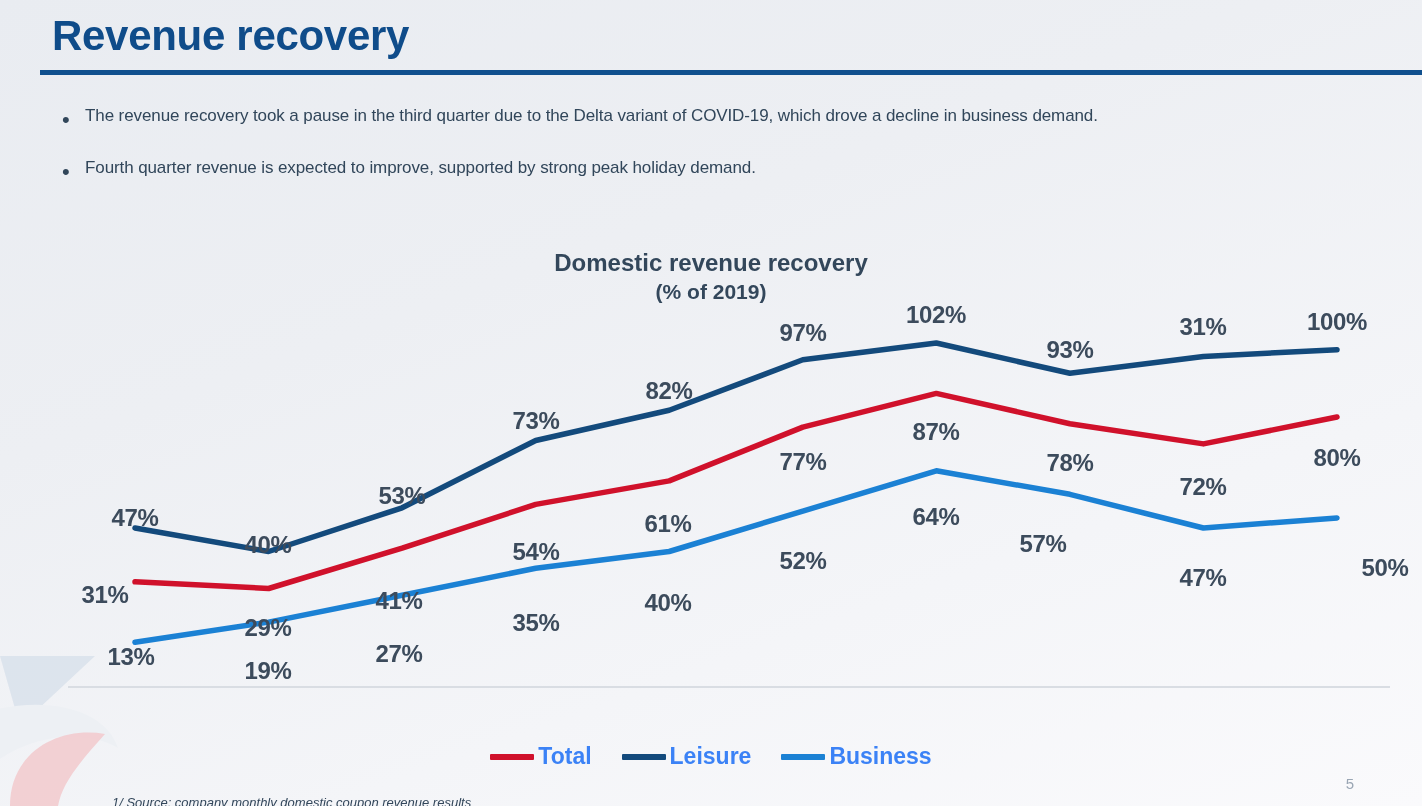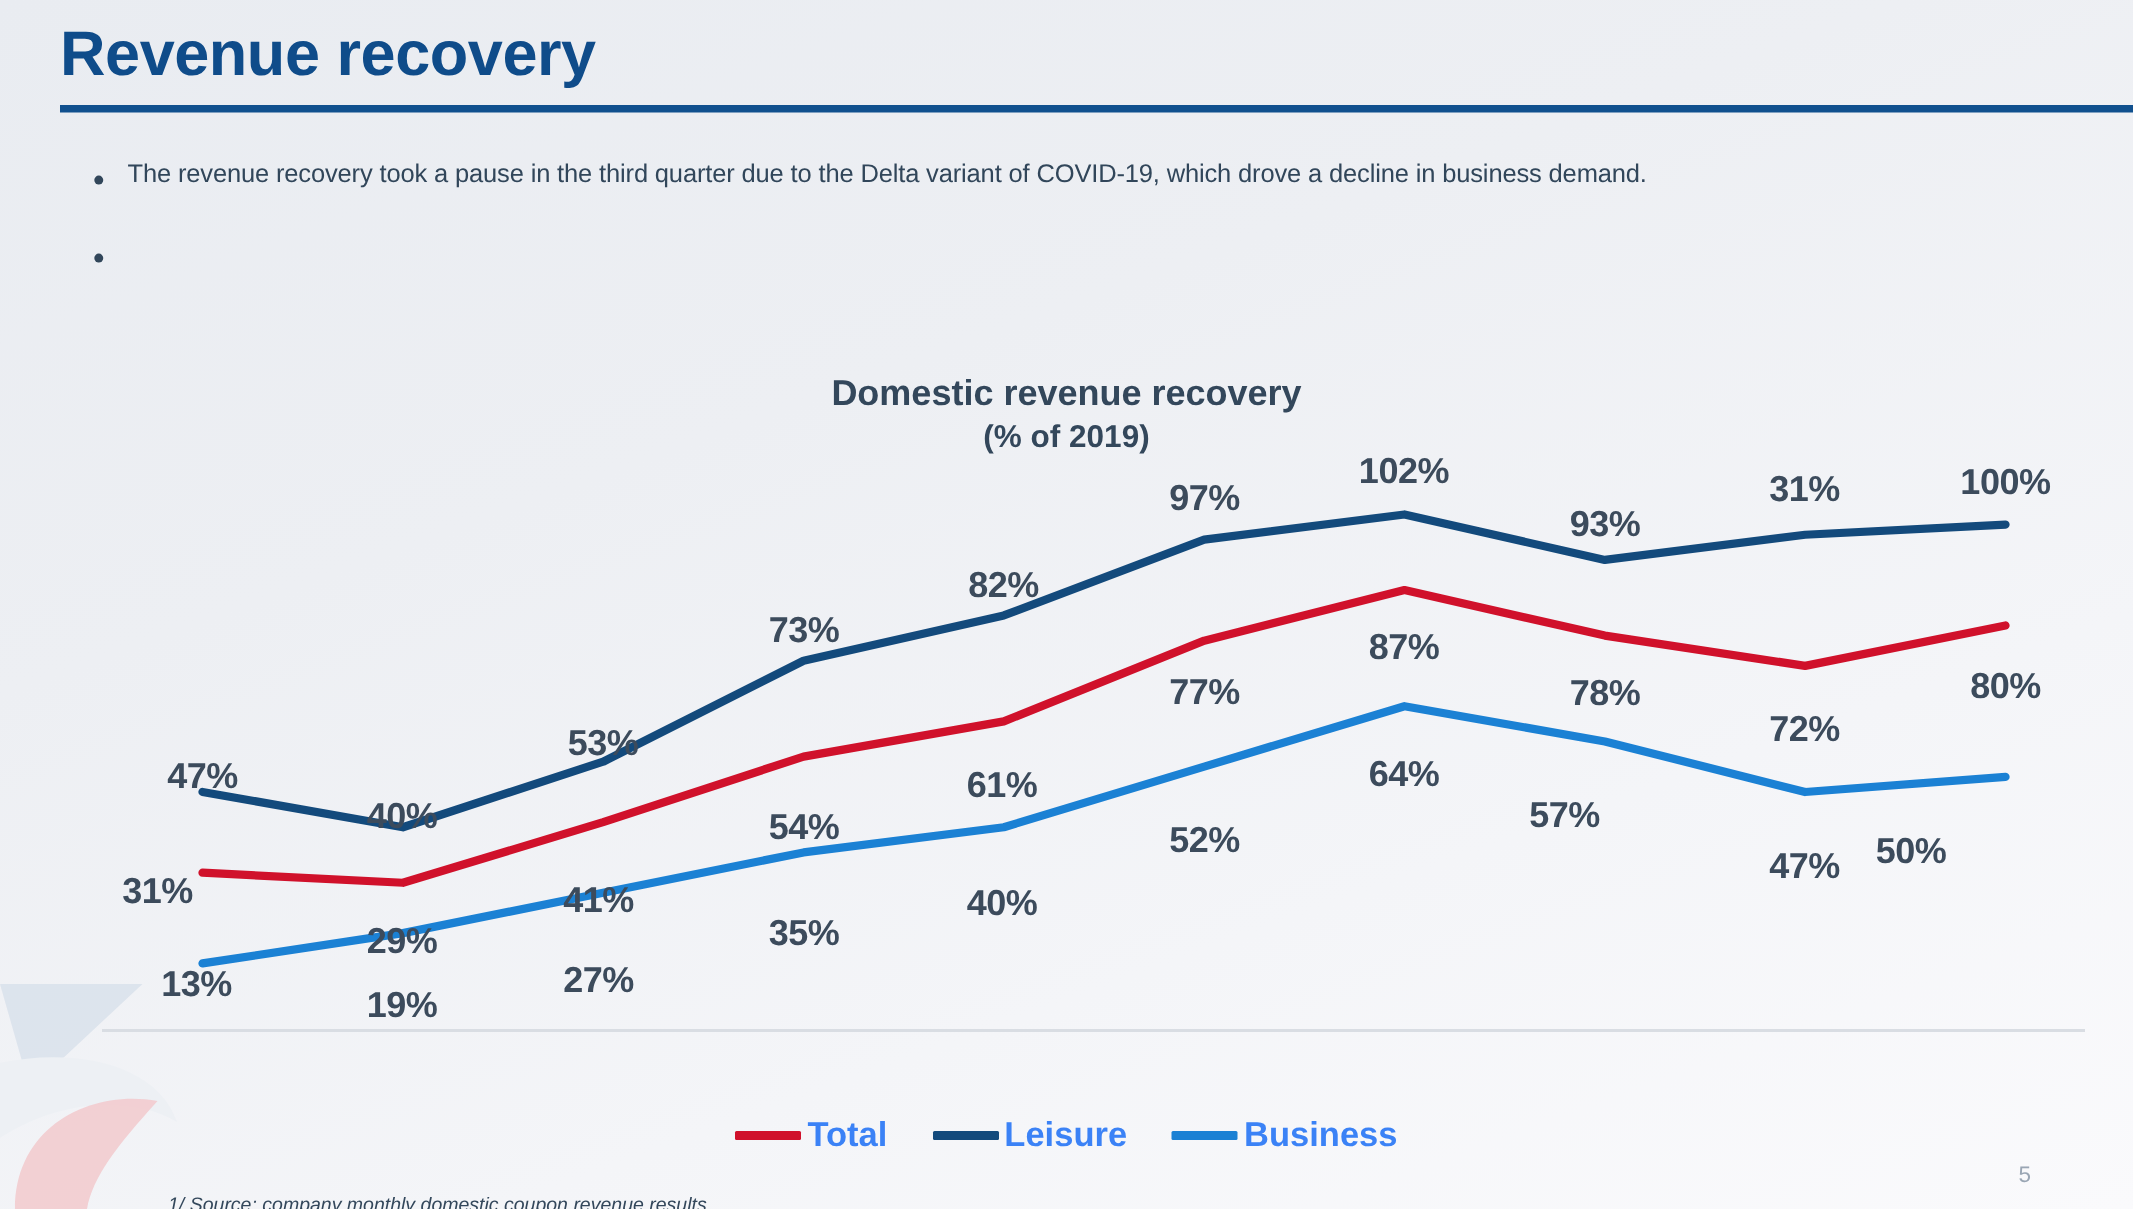--- a/index.html
+++ b/index.html
@@ -12,21 +12,21 @@
   }
 
   
   .deco { position:absolute; left:0; bottom:0; width:200px; height:150px; overflow:hidden; pointer-events:none; z-index:0; }
   .deco svg { display:block; }
 
   
   .title-wrap { position:absolute; left:0; top:12px; width:1422px; z-index:3; }
   .slide-title {
     font-size:42px; font-weight:bold; color:#0F4C8A; letter-spacing:-0.3px;
-    padding-left:40px; line-height:1.15;
+    padding-left:52px; line-height:1.15;
   }
   .title-rule { position:absolute; left:40px; top:70px; width:1382px; height:5px; background:#10508E; }
 
   
   .bullets { position:absolute; left:40px; top:105px; width:1360px; z-index:3; }
   .bullet-row { display:flex; align-items:flex-start; margin-bottom:22px; }
   .bullet-dot { width:45px; flex:0 0 45px; color:#31465A; font-size:22px; line-height:30px; text-align:left; padding-left:22px; }
   .bullet-text { font-size:17px; line-height:1.30; color:#31465A; letter-spacing:-0.1px; }
 
   
@@ -72,20 +72,21 @@
 </div>
 <div class="title-rule"></div>
 
 <div class="bullets">
   <div class="bullet-row">
     <div class="bullet-dot">•</div>
     <div class="bullet-text">The revenue recovery took a pause in the third quarter due to the Delta variant of COVID-19, which drove a decline in business demand.</div>
   </div>
   <div class="bullet-row">
     <div class="bullet-dot">•</div>
+    <div class="bullet-text">Fourth quarter revenue is expected to improve, supported by strong peak holiday demand.</div>
   </div>
 </div>
 
 <div class="chart-area">
   <div class="chart-title">
     <span>Domestic revenue recovery</span>
     <span class="sub">(% of 2019)</span>
   </div>
 
   <div class="plot">
@@ -117,21 +118,21 @@
         <div class="dlabel" style="left: 1337px; top: 74px;">100%</div>
         <div class="dlabel" style="left: 131px; top: 409px;">13%</div>
         <div class="dlabel" style="left: 268px; top: 423px;">19%</div>
         <div class="dlabel" style="left: 399px; top: 406px;">27%</div>
         <div class="dlabel" style="left: 536px; top: 375px;">35%</div>
         <div class="dlabel" style="left: 668px; top: 355px;">40%</div>
         <div class="dlabel" style="left: 803px; top: 313px;">52%</div>
         <div class="dlabel" style="left: 936px; top: 269px;">64%</div>
         <div class="dlabel" style="left: 1043px; top: 296px;">57%</div>
         <div class="dlabel" style="left: 1203px; top: 330px;">47%</div>
-        <div class="dlabel" style="left: 1274px; top: 320px;">50%</div>
+        <div class="dlabel" style="left: 1385px; top: 320px;">50%</div>
       </div>
   </div>
 
   <div class="axis-line"></div>
 
   <div class="legend" id="legend">
       <div class="legend-item">
         <span class="legend-swatch" style="background: rgb(208, 17, 43);"></span>
         <span class="legend-label">Total</span>
       </div>

